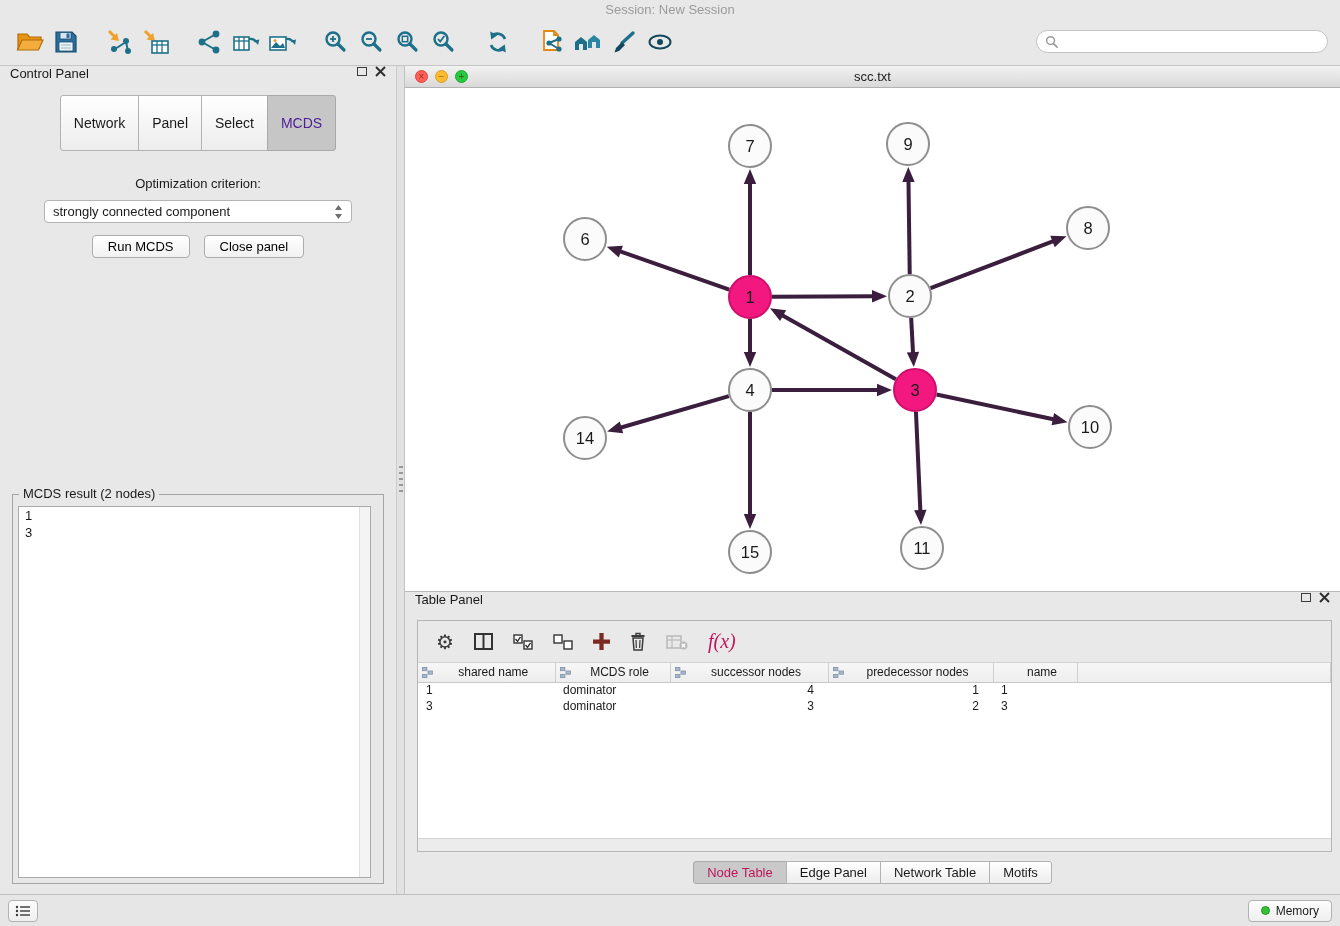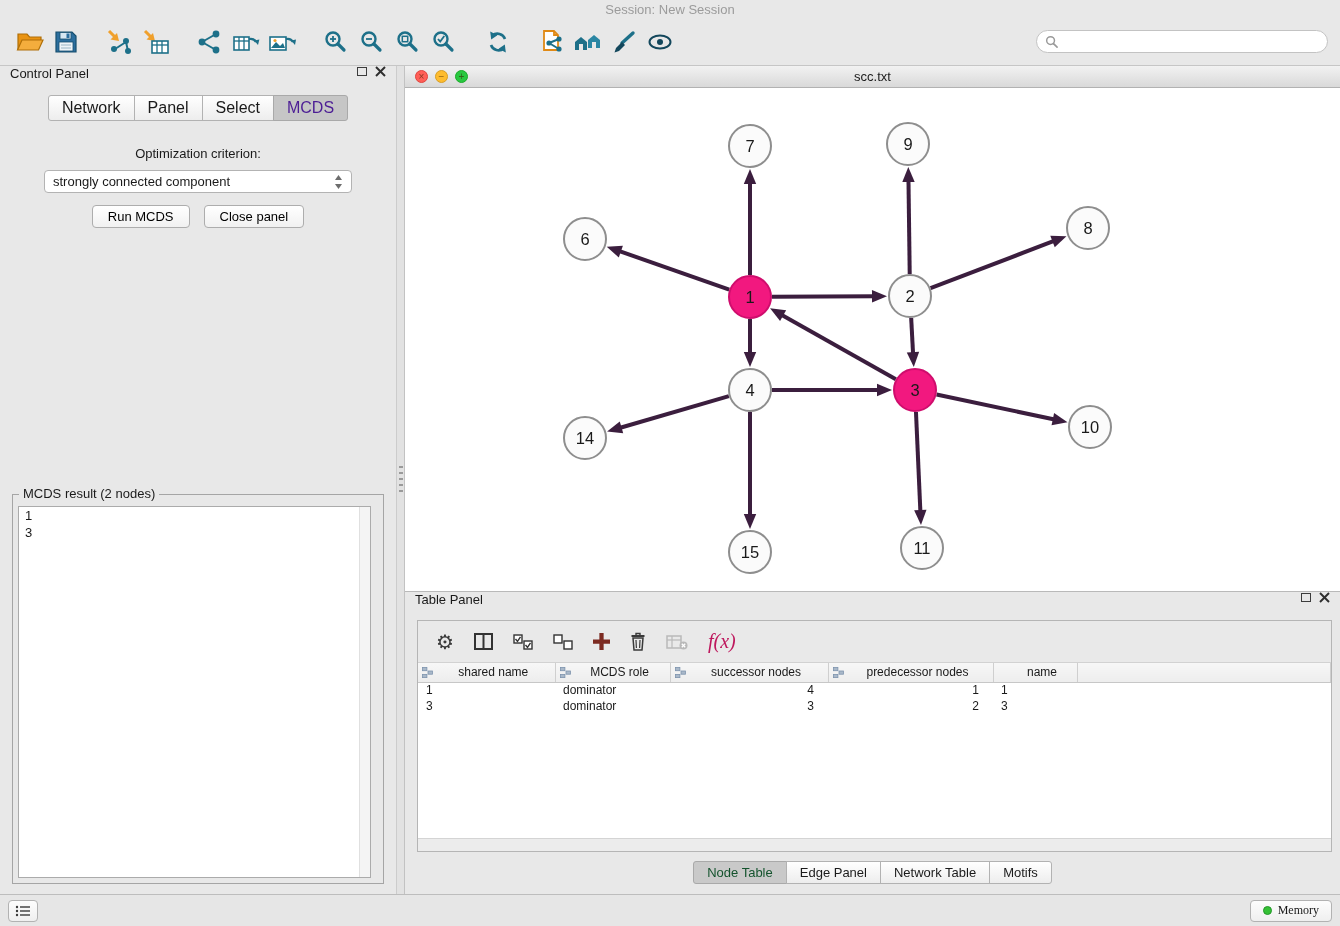--- a/index.html
+++ b/index.html
@@ -22,21 +22,21 @@
   .search-box input { border:none; outline:none; flex:1; font-size:12px; margin-left:5px;
     font-family:"Liberation Sans",sans-serif; background:transparent; }
   
   .control-panel { position:absolute; top:66px; left:0; width:396px; bottom:32px; background:#e8e8e8; }
   .panel-header { height:26px; display:flex; align-items:flex-start; padding:0 10px; }
   .panel-header .ph-title { font-size:13px; }
   .ph-icons { margin-left:auto; display:flex; align-items:center; gap:8px; }
   .float-ico { width:10px; height:9px; border:1.4px solid #3c3c3c; display:inline-block; }
   .cp-tabs { display:flex; justify-content:center; margin-top:3px; }
   .cp-tab { border:1px solid #b2b2b2; background:linear-gradient(#ffffff,#ededed);
-    padding:3px 13px; font-size:16px; margin-left:-1px; cursor:default; }
+    padding:19px 13px; font-size:14px; margin-left:-1px; cursor:default; }
   .cp-tab:first-child { border-radius:3px 0 0 3px; margin-left:0; }
   .cp-tab:last-child { border-radius:0 3px 3px 0; }
   .cp-tab.active { background:#c6c6c6; color:#4c1d95; border-color:#a9a9a9; }
   .opt-label { text-align:center; margin-top:25px; font-size:13px; }
   .dropdown { margin:9px auto 0; width:308px; height:23px; background:#fff;
     border:1px solid #b3b3b3; border-radius:4px; display:flex; align-items:center; padding:0 8px;gap:8px; }
   .dropdown .dd-text { flex:1; font-size:13px; }
   .btn-row { display:flex; justify-content:center; gap:14px; margin-top:12px; }
   .mac-btn { background:linear-gradient(#ffffff,#f1f1f1); border:1px solid #adadad;
     border-radius:4px; padding:3px 15px; font-size:13px; cursor:default; }
@@ -88,29 +88,29 @@
   table.node-table th .hdr-ico { position:absolute; left:4px; top:4px; }
   table.node-table td { height:16px; padding:0 8px; border:none; font-size:12px; background:#fff; }
   table.node-table td:nth-child(3), table.node-table td:nth-child(4) { text-align:right; padding-right:14px; }
   .hscroll { position:absolute; left:0; right:0; bottom:0; height:13px;
     background:#ececec; border-top:1px solid #d4d4d4; }
   .tp-tabs { position:absolute; bottom:10px; left:0; right:0; display:flex; justify-content:center; }
   .tp-tab { border:1px solid #b2b2b2; background:linear-gradient(#ffffff,#ededed);
     padding:3px 13px; font-size:13px; margin-left:-1px; }
   .tp-tab:first-child { border-radius:3px 0 0 3px; margin-left:0; }
   .tp-tab:last-child { border-radius:0 3px 3px 0; }
-  .tp-tab.active { background:#c9c9c9; color:#14532d; border-color:#a9a9a9; }
+  .tp-tab.active { background:#c9c9c9; color:#be185d; border-color:#a9a9a9; }
   
   .statusbar { position:absolute; left:0; right:0; bottom:0; height:32px; background:#e6e6e6;
     border-top:1px solid #bdbdbd; display:flex; align-items:center; padding:0 8px; }
   .status-btn { width:30px; height:22px; background:linear-gradient(#fdfdfd,#efefef);
     border:1px solid #b2b2b2; border-radius:4px; display:flex; align-items:center; justify-content:center; }
   .memory-btn { margin-left:auto; height:22px; background:linear-gradient(#fdfdfd,#efefef);
     border:1px solid #b2b2b2; border-radius:4px; display:flex; align-items:center;
-    gap:6px; padding:0 12px; font-size:12px;font-family:Liberation Serif, serif; }
+    gap:6px; padding:0 12px; font-size:12px; }
   .green-dot { width:9px; height:9px; border-radius:50%; background:#35c135; border:1px solid #23962a; }
   svg { display:block; }
 </style>
 </head>
 <body>
 
 <div class="app">
 
   <div class="titlebar">
     <span>Session: New Session</span>

